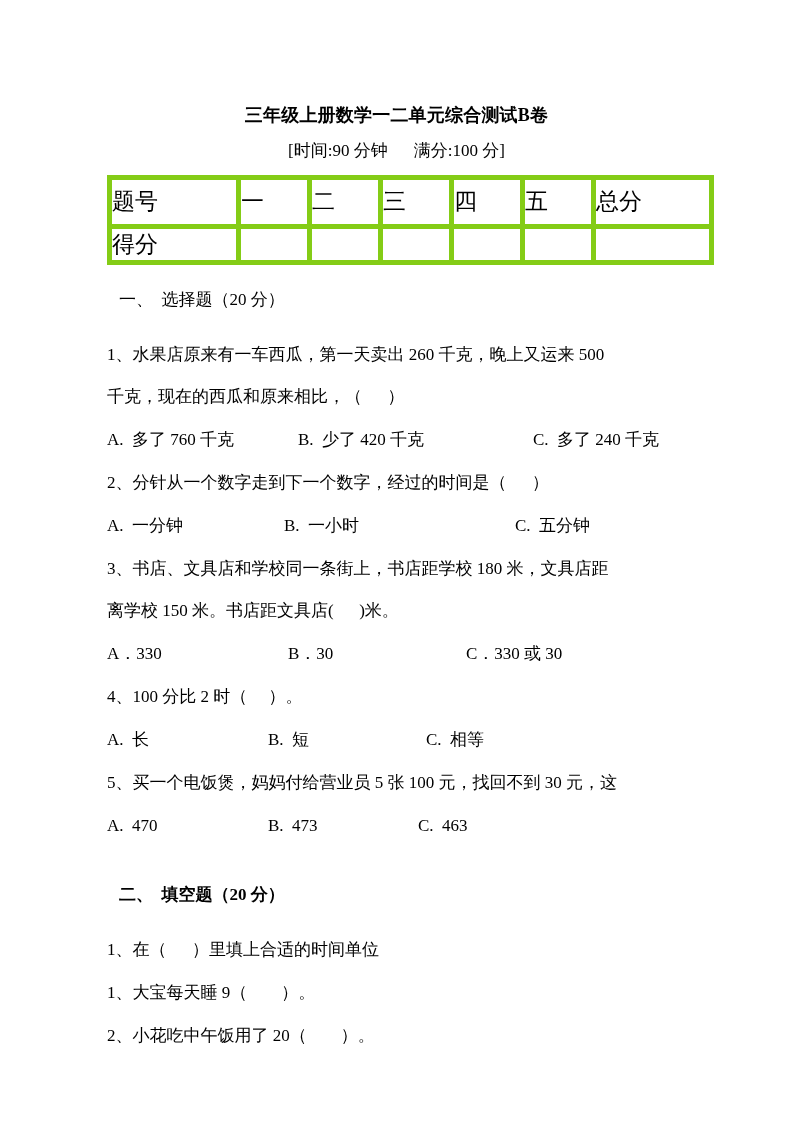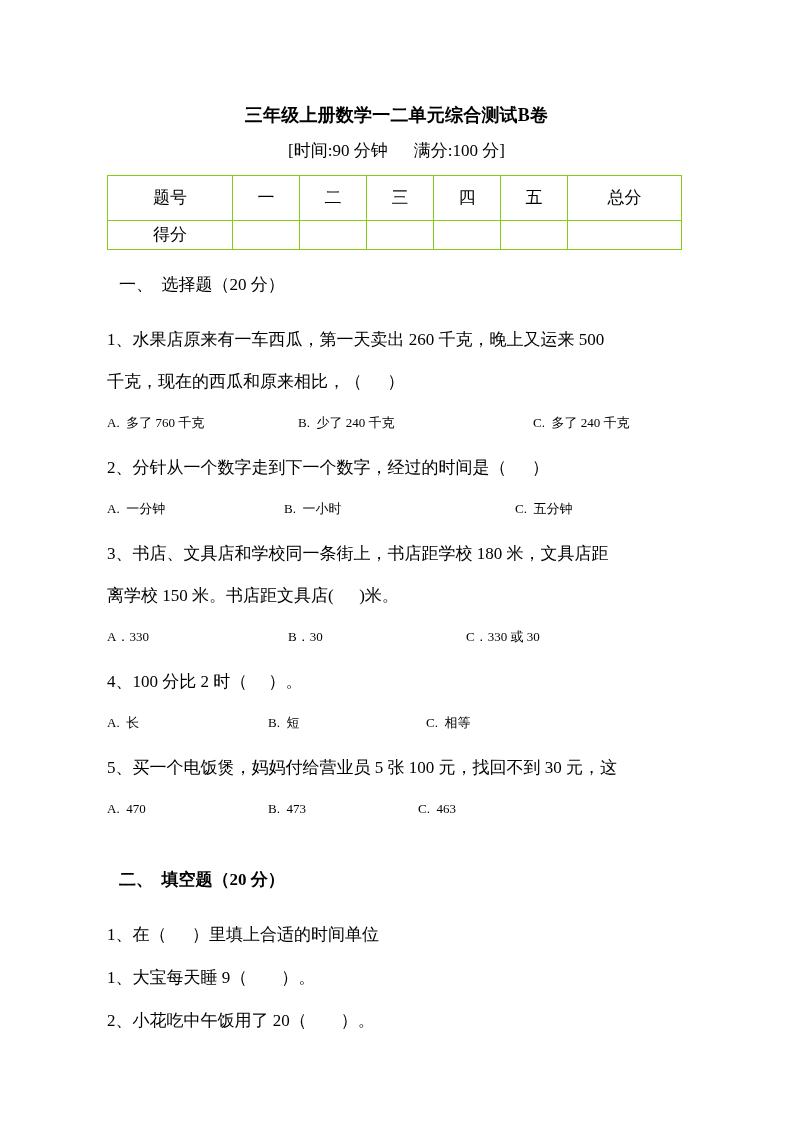--- a/index.html
+++ b/index.html
@@ -50,23 +50,22 @@
   .score-table-wrap {
     padding-top: 13px;
   }
   table.score-table {
     border-collapse: collapse;
     width: 567px;
     table-layout: fixed;
     margin: 0;
   }
   table.score-table td {
-    border: 1px solid #84cc16;
-    text-align: center;
-    font-size: 17px;
+    border: 5px solid #84cc16;
+    font-size: 23px;
     padding: 0;
   }
   table.score-table tr.row-head td { height: 44px; vertical-align: middle; }
   table.score-table tr.row-score td { height: 28px; vertical-align: middle; }
   .col-label { width: 124px; }
   .col-num   { width: 66px; }
   .col-total { width: 113px; }
 
   
   .section-heading {
@@ -81,21 +80,21 @@
     line-height: 1;
     margin: 0;
     padding-top: 26px;
     white-space: pre;
   }
   .q-line.cont {
     padding-top: 25px;
   }
   .opt-row {
     position: relative;
-    font-size: 13px;
+    font-size: 17px;
     line-height: 1;
     height: 17px;
     margin: 0;
     padding-top: 26px;
   }
   .opt {
     position: absolute;
     top: 26px;
     white-space: pre;
   }
@@ -139,21 +138,21 @@
     </tbody>
       </table>
   </div>
 
   <div class="section-heading">一、  选择题（20 分）</div>
 
   <div class="q-line">1、水果店原来有一车西瓜，第一天卖出 260 千克，晚上又运来 500</div>
   <div class="q-line cont">千克，现在的西瓜和原来相比，（      ）</div>
   <div class="opt-row">
     <span class="opt" style="left:0px">A.  多了 760 千克</span>
-    <span class="opt" style="left:191px">B.  少了 240 千克</span>
+    <span class="opt" style="left:191px">B.  少了 420 千克</span>
     <span class="opt" style="left:426px">C.  多了 240 千克</span>
   </div>
 
   <div class="q-line">2、分针从一个数字走到下一个数字，经过的时间是（      ）</div>
   <div class="opt-row">
     <span class="opt" style="left:0px">A.  一分钟</span>
     <span class="opt" style="left:177px">B.  一小时</span>
     <span class="opt" style="left:408px">C.  五分钟</span>
   </div>
 

